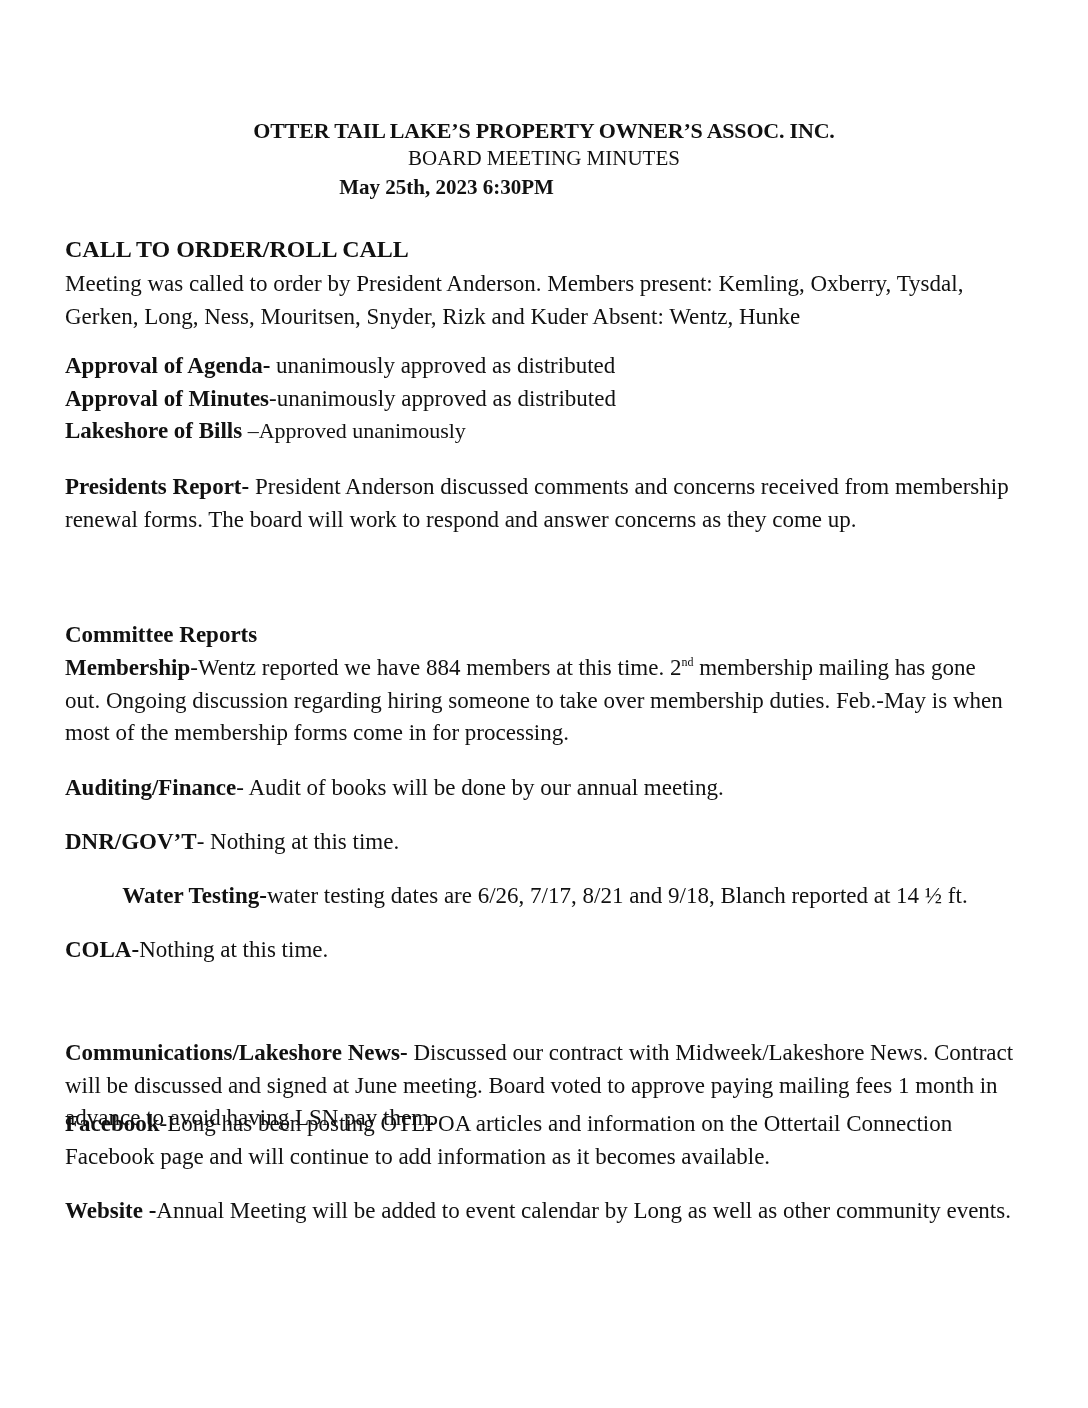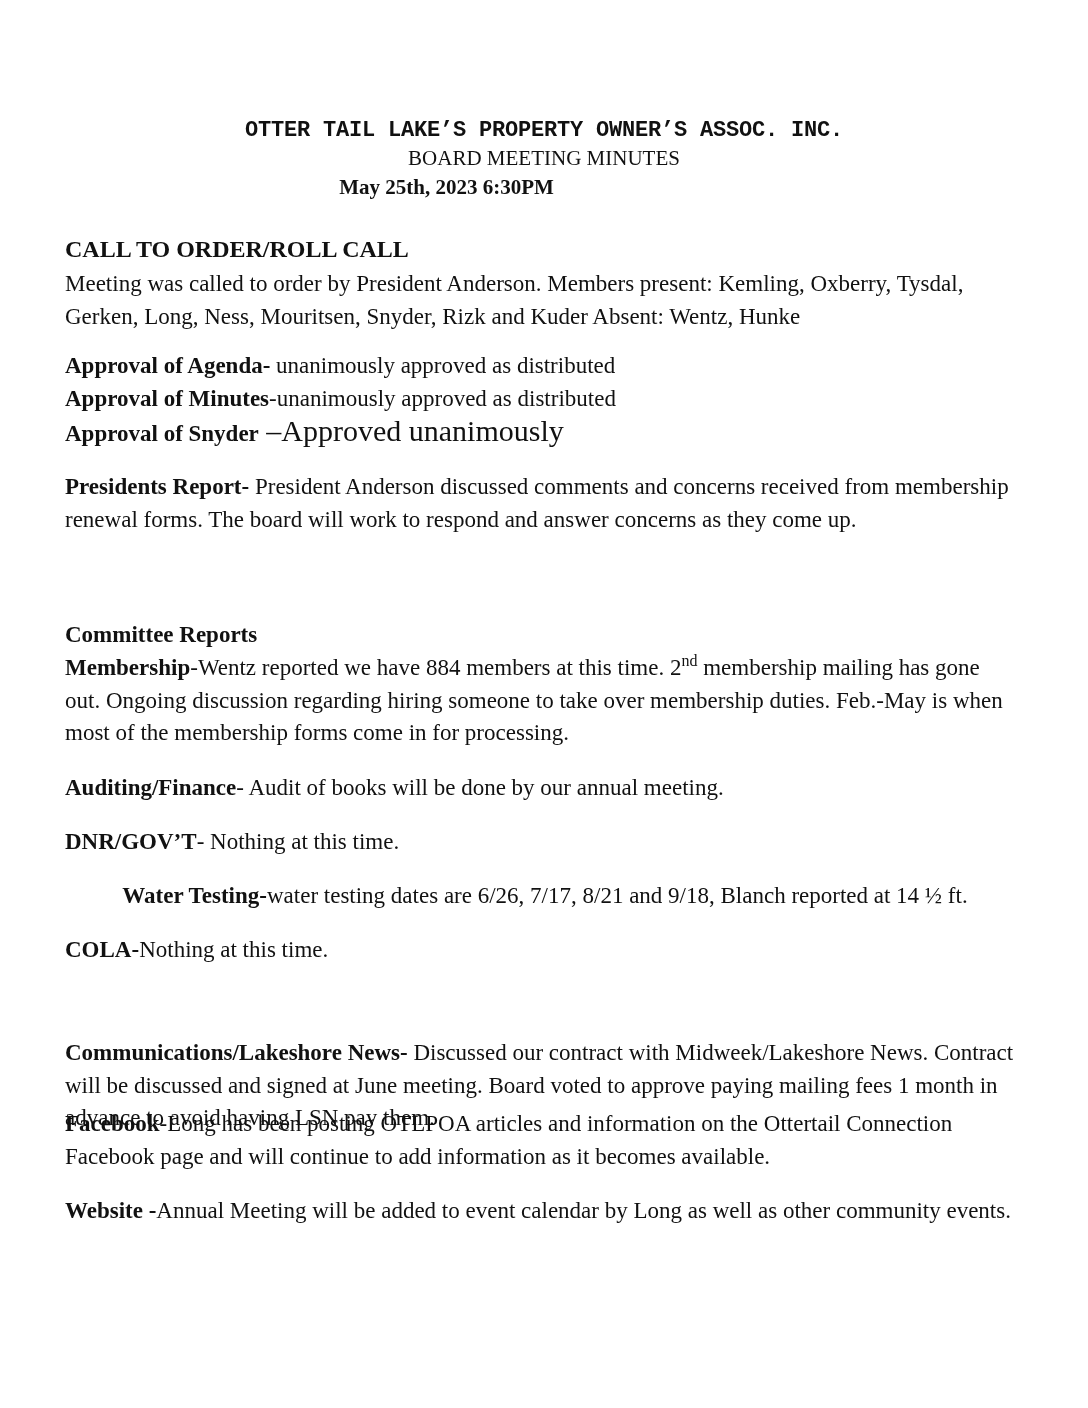--- a/index.html
+++ b/index.html
@@ -3,53 +3,53 @@
 <meta charset="utf-8">
 <style>
   html, body { margin: 0; padding: 0; background: #ffffff; }
   body {
     width: 1088px; height: 1408px; position: relative; overflow: hidden;
     font-family: "Liberation Serif", "DejaVu Serif", serif; color: #111111;
   }
   .page { position: absolute; left: 0; top: 0; width: 1088px; height: 1408px; }
   .org-title {
     position: absolute; top: 118px; left: 0; width: 1088px; text-align: center;
-    font-weight: bold; font-size: 22px; letter-spacing: -0.2px; font-family: Liberation Mono, monospace;
+    font-weight: bold; font-size: 22px; letter-spacing: -0.2px;
   }
   .sub-title {
     position: absolute; top: 146px; left: 0; width: 1088px; text-align: center;
     font-size: 21px;
   }
   .date-line {
     position: absolute; top: 175px; left: 0; width: 893px; text-align: center;
     font-weight: bold; font-size: 21px;
   }
   .block { position: absolute; left: 65px; width: 960px; font-size: 23px; line-height: 32.5px; }
   .block b { font-weight: bold; }
   .small-head { font-size: 24px; font-weight: bold; line-height: 22px; }
-  sup { font-size: 16px; line-height: 0; vertical-align: super; }
+  sup { font-size: 12px; line-height: 0; vertical-align: super; }
 </style>
 </head>
 <body>
 
 <div class="page">
 
   <div class="org-title">OTTER TAIL LAKE’S PROPERTY OWNER’S ASSOC. INC.</div>
   <div class="sub-title">BOARD MEETING MINUTES</div>
   <div class="date-line">May 25th, 2023 6:30PM</div>
 
   <div class="block" style="top:238px;">
     <div class="small-head">CALL TO ORDER/ROLL CALL</div>
     <div style="margin-top:8px; width:920px;">Meeting was called to order by President Anderson. Members present:  Kemling, Oxberry, Tysdal, Gerken, Long, Ness, Mouritsen, Snyder, Rizk and Kuder   Absent: Wentz, Hunke</div>
   </div>
 
   <div class="block" style="top:350px;">
     <div><b>Approval of Agenda-</b><span> unanimously approved as distributed</span></div>
     <div><b>Approval of Minutes</b><span>-unanimously approved as distributed</span></div>
-    <div><b>Approval of Snyder</b><span style="font-size:30px;"> –Approved unanimously</span></div>
+    <div><b>Lakeshore of Bills</b><span style="font-size:22px;"> –Approved unanimously</span></div>
   </div>
 
   <div class="block" style="top:471px; width:955px;">
     <b>Presidents Report-</b><span> President Anderson discussed comments and concerns received from membership renewal forms. The board will work to respond and answer concerns as they come up.</span>
   </div>
 
   <div class="block" style="top:619px;">
     <b>Committee Reports</b>
   </div>
 

